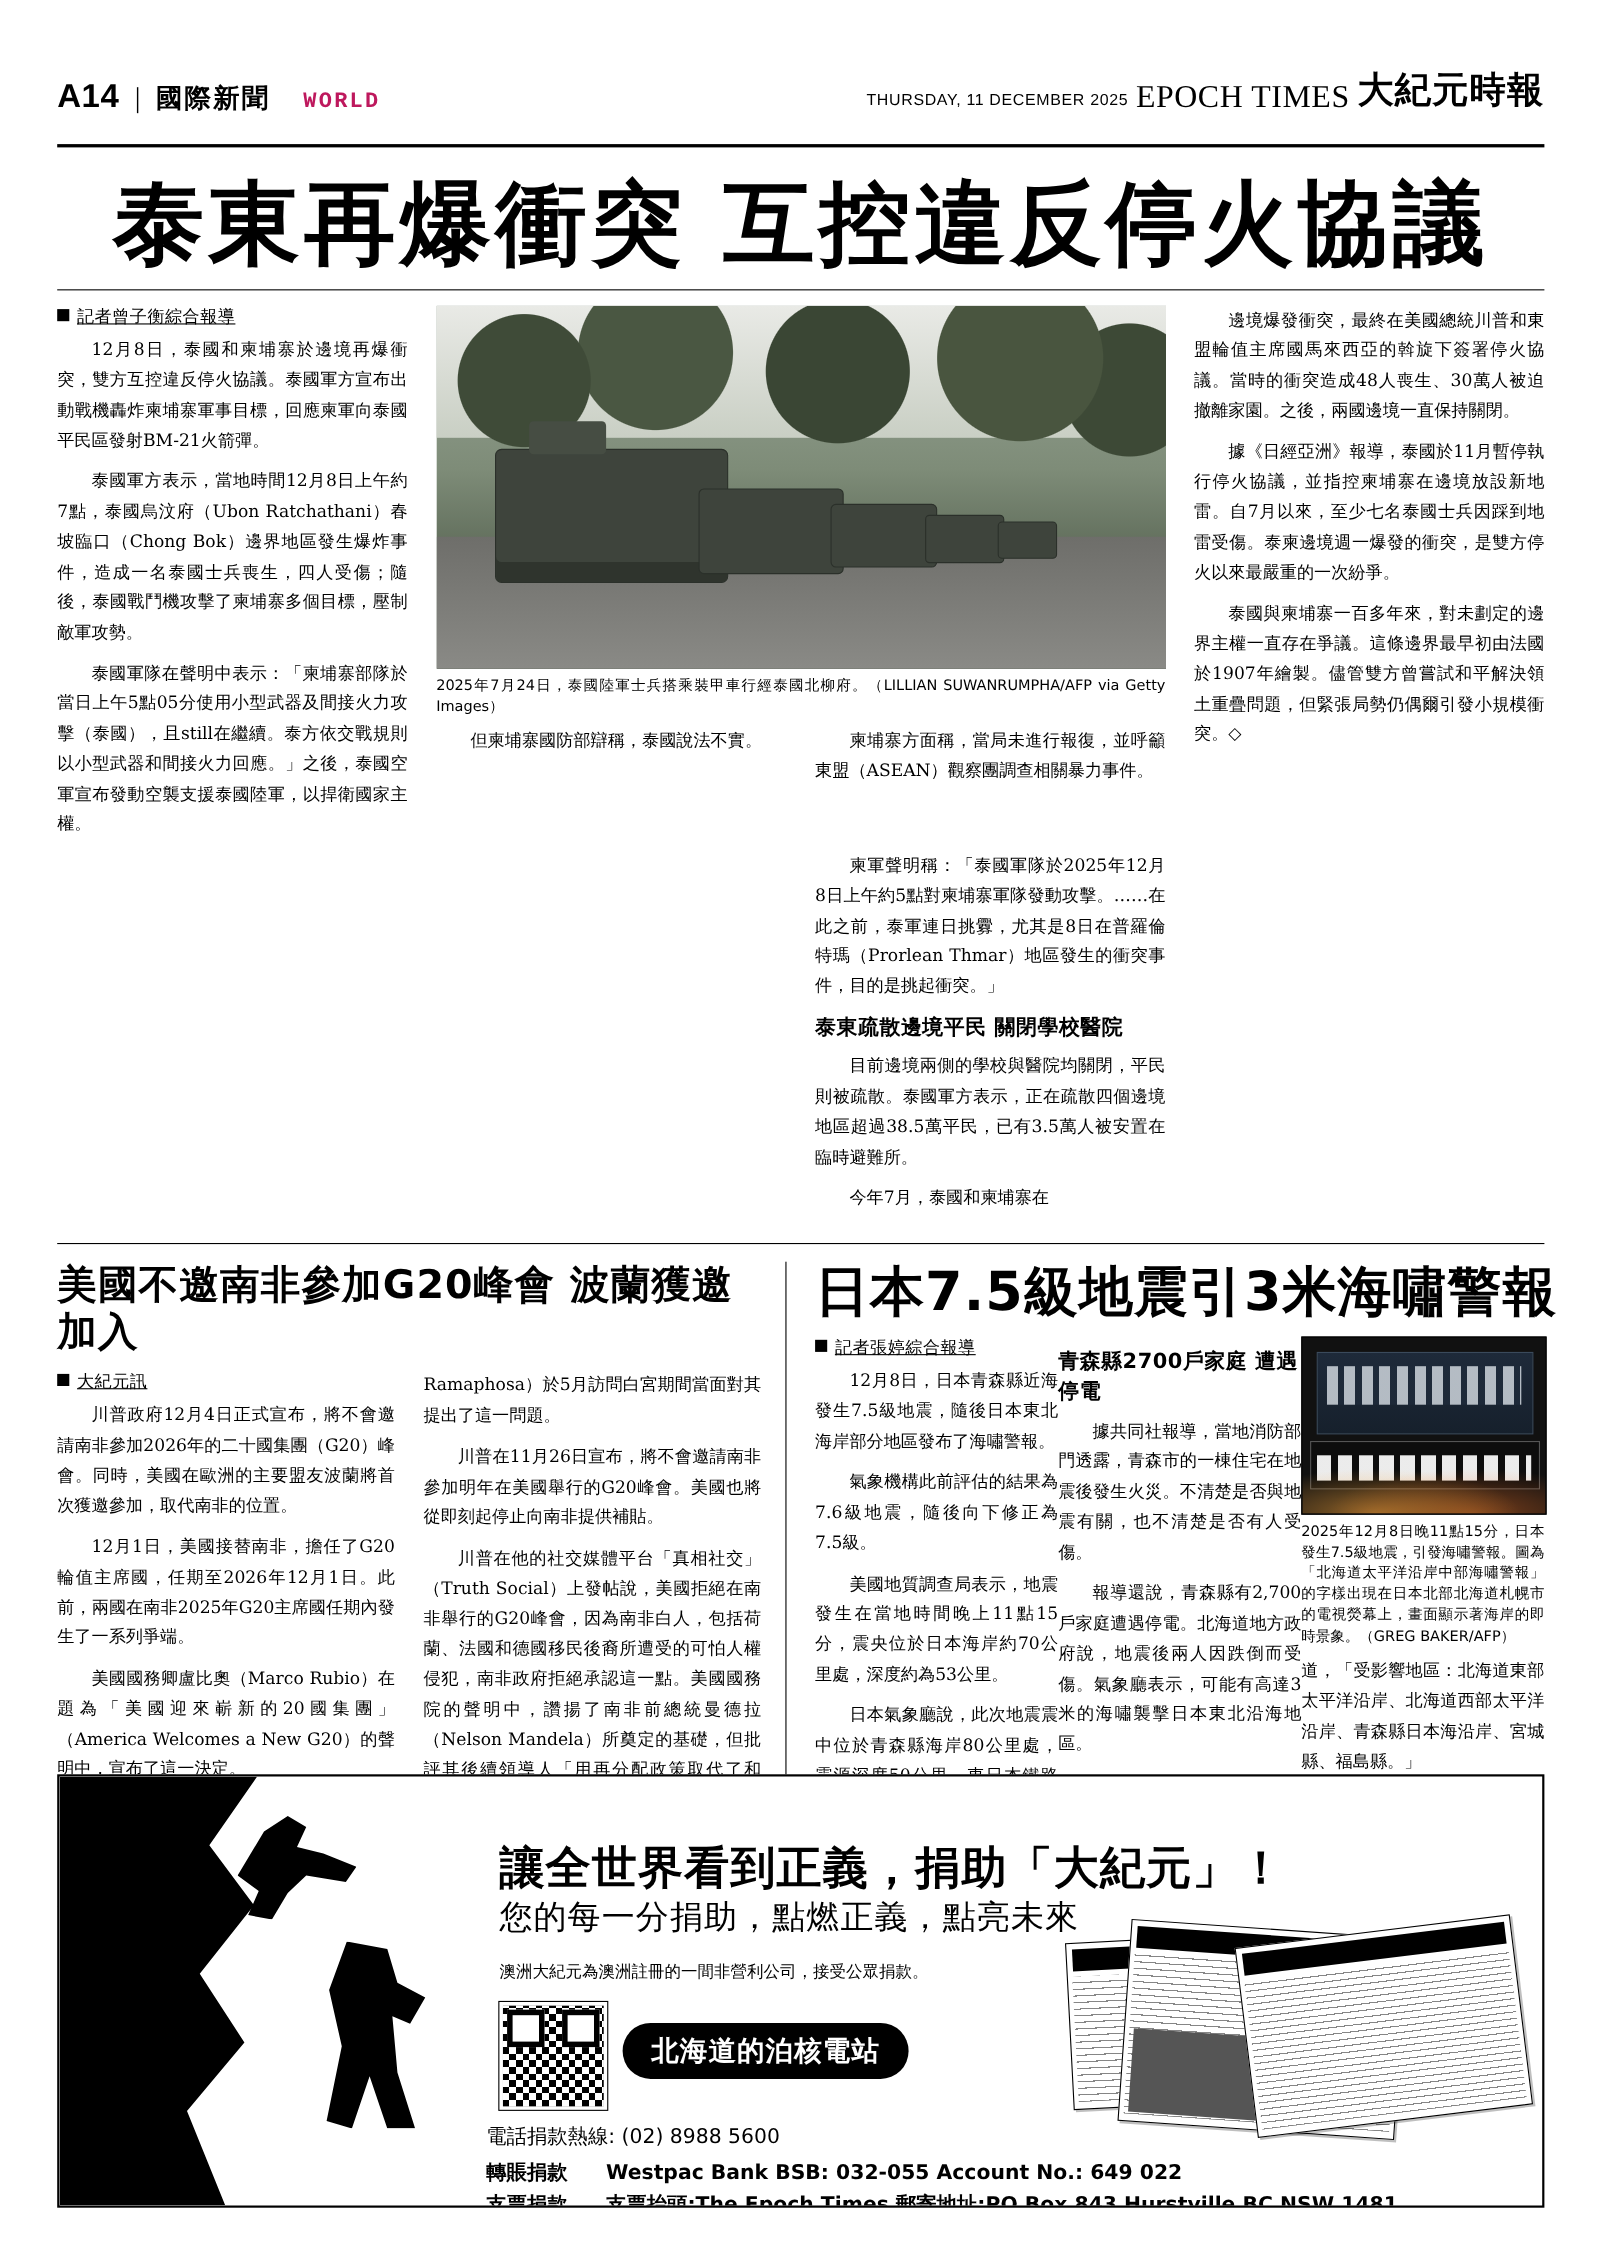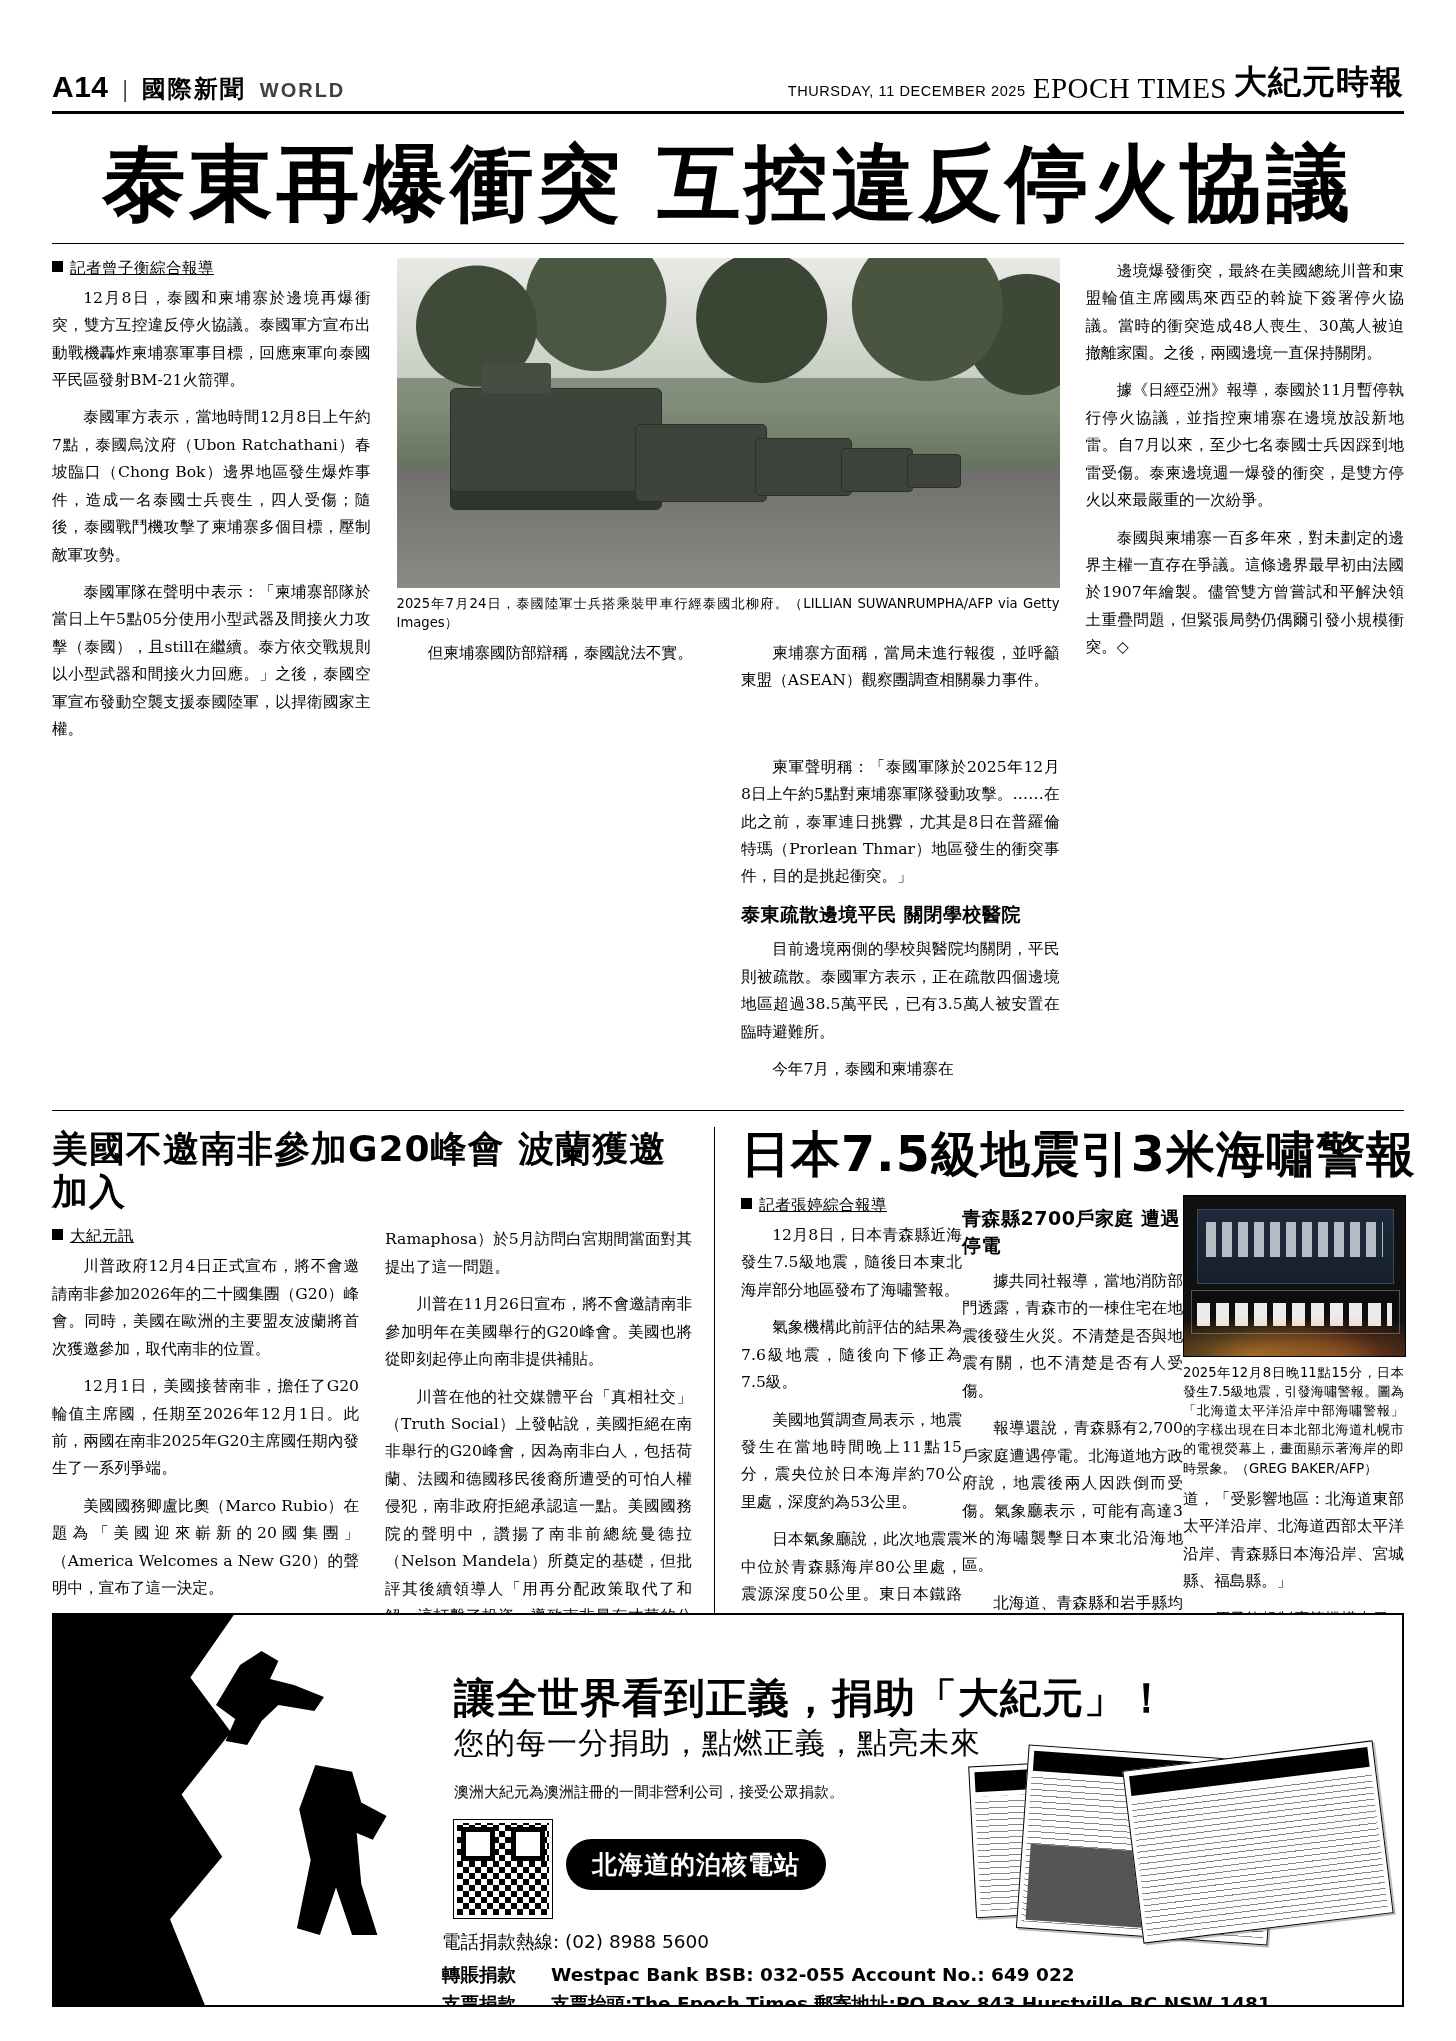--- a/index.html
+++ b/index.html
@@ -13,27 +13,27 @@
   }
   .page{
     position:absolute; inset:0;
     padding:60px 52px 0 52px;
     box-sizing:border-box;
   }
   
   .masthead{
     display:flex; align-items:flex-end; justify-content:space-between;
     border-bottom:3px solid #000;
-    padding-bottom:6px;
+    padding-bottom:26px;
   }
   .mast-left{ display:flex; align-items:baseline; gap:14px; }
   .page-no{ font-size:30px; font-weight:bold; letter-spacing:.5px; font-family:"Liberation Sans",sans-serif;}
   .mast-sep{ font-size:26px; color:#000; }
   .sec-cn{ font-size:24px; font-weight:bold; font-family:"DejaVu Sans",sans-serif; letter-spacing:2px;}
-  .sec-en{ font-size:20px; font-weight:bold; color:#404040; font-family:Liberation Sans, sans-serif; letter-spacing:2px;}
+  .sec-en{ font-size:20px; font-weight:bold; color:#be185d; font-family:Liberation Mono, monospace; letter-spacing:2px;margin-left:16px;}
   .mast-right{ display:flex; align-items:flex-end; gap:7px; }
   .date{ font-size:14.5px; letter-spacing:.6px; font-family:"Liberation Sans",sans-serif; padding-bottom:6px;}
   .brand-en{ font-size:29px; font-family:"Liberation Serif",serif; letter-spacing:.5px; }
   .brand-cn{ font-size:33px; font-weight:bold; font-family:"DejaVu Sans",sans-serif; letter-spacing:1px;}
 
   
   .headline{
     text-align:center;
     font-family:"DejaVu Sans", sans-serif;
     font-weight:bold;

